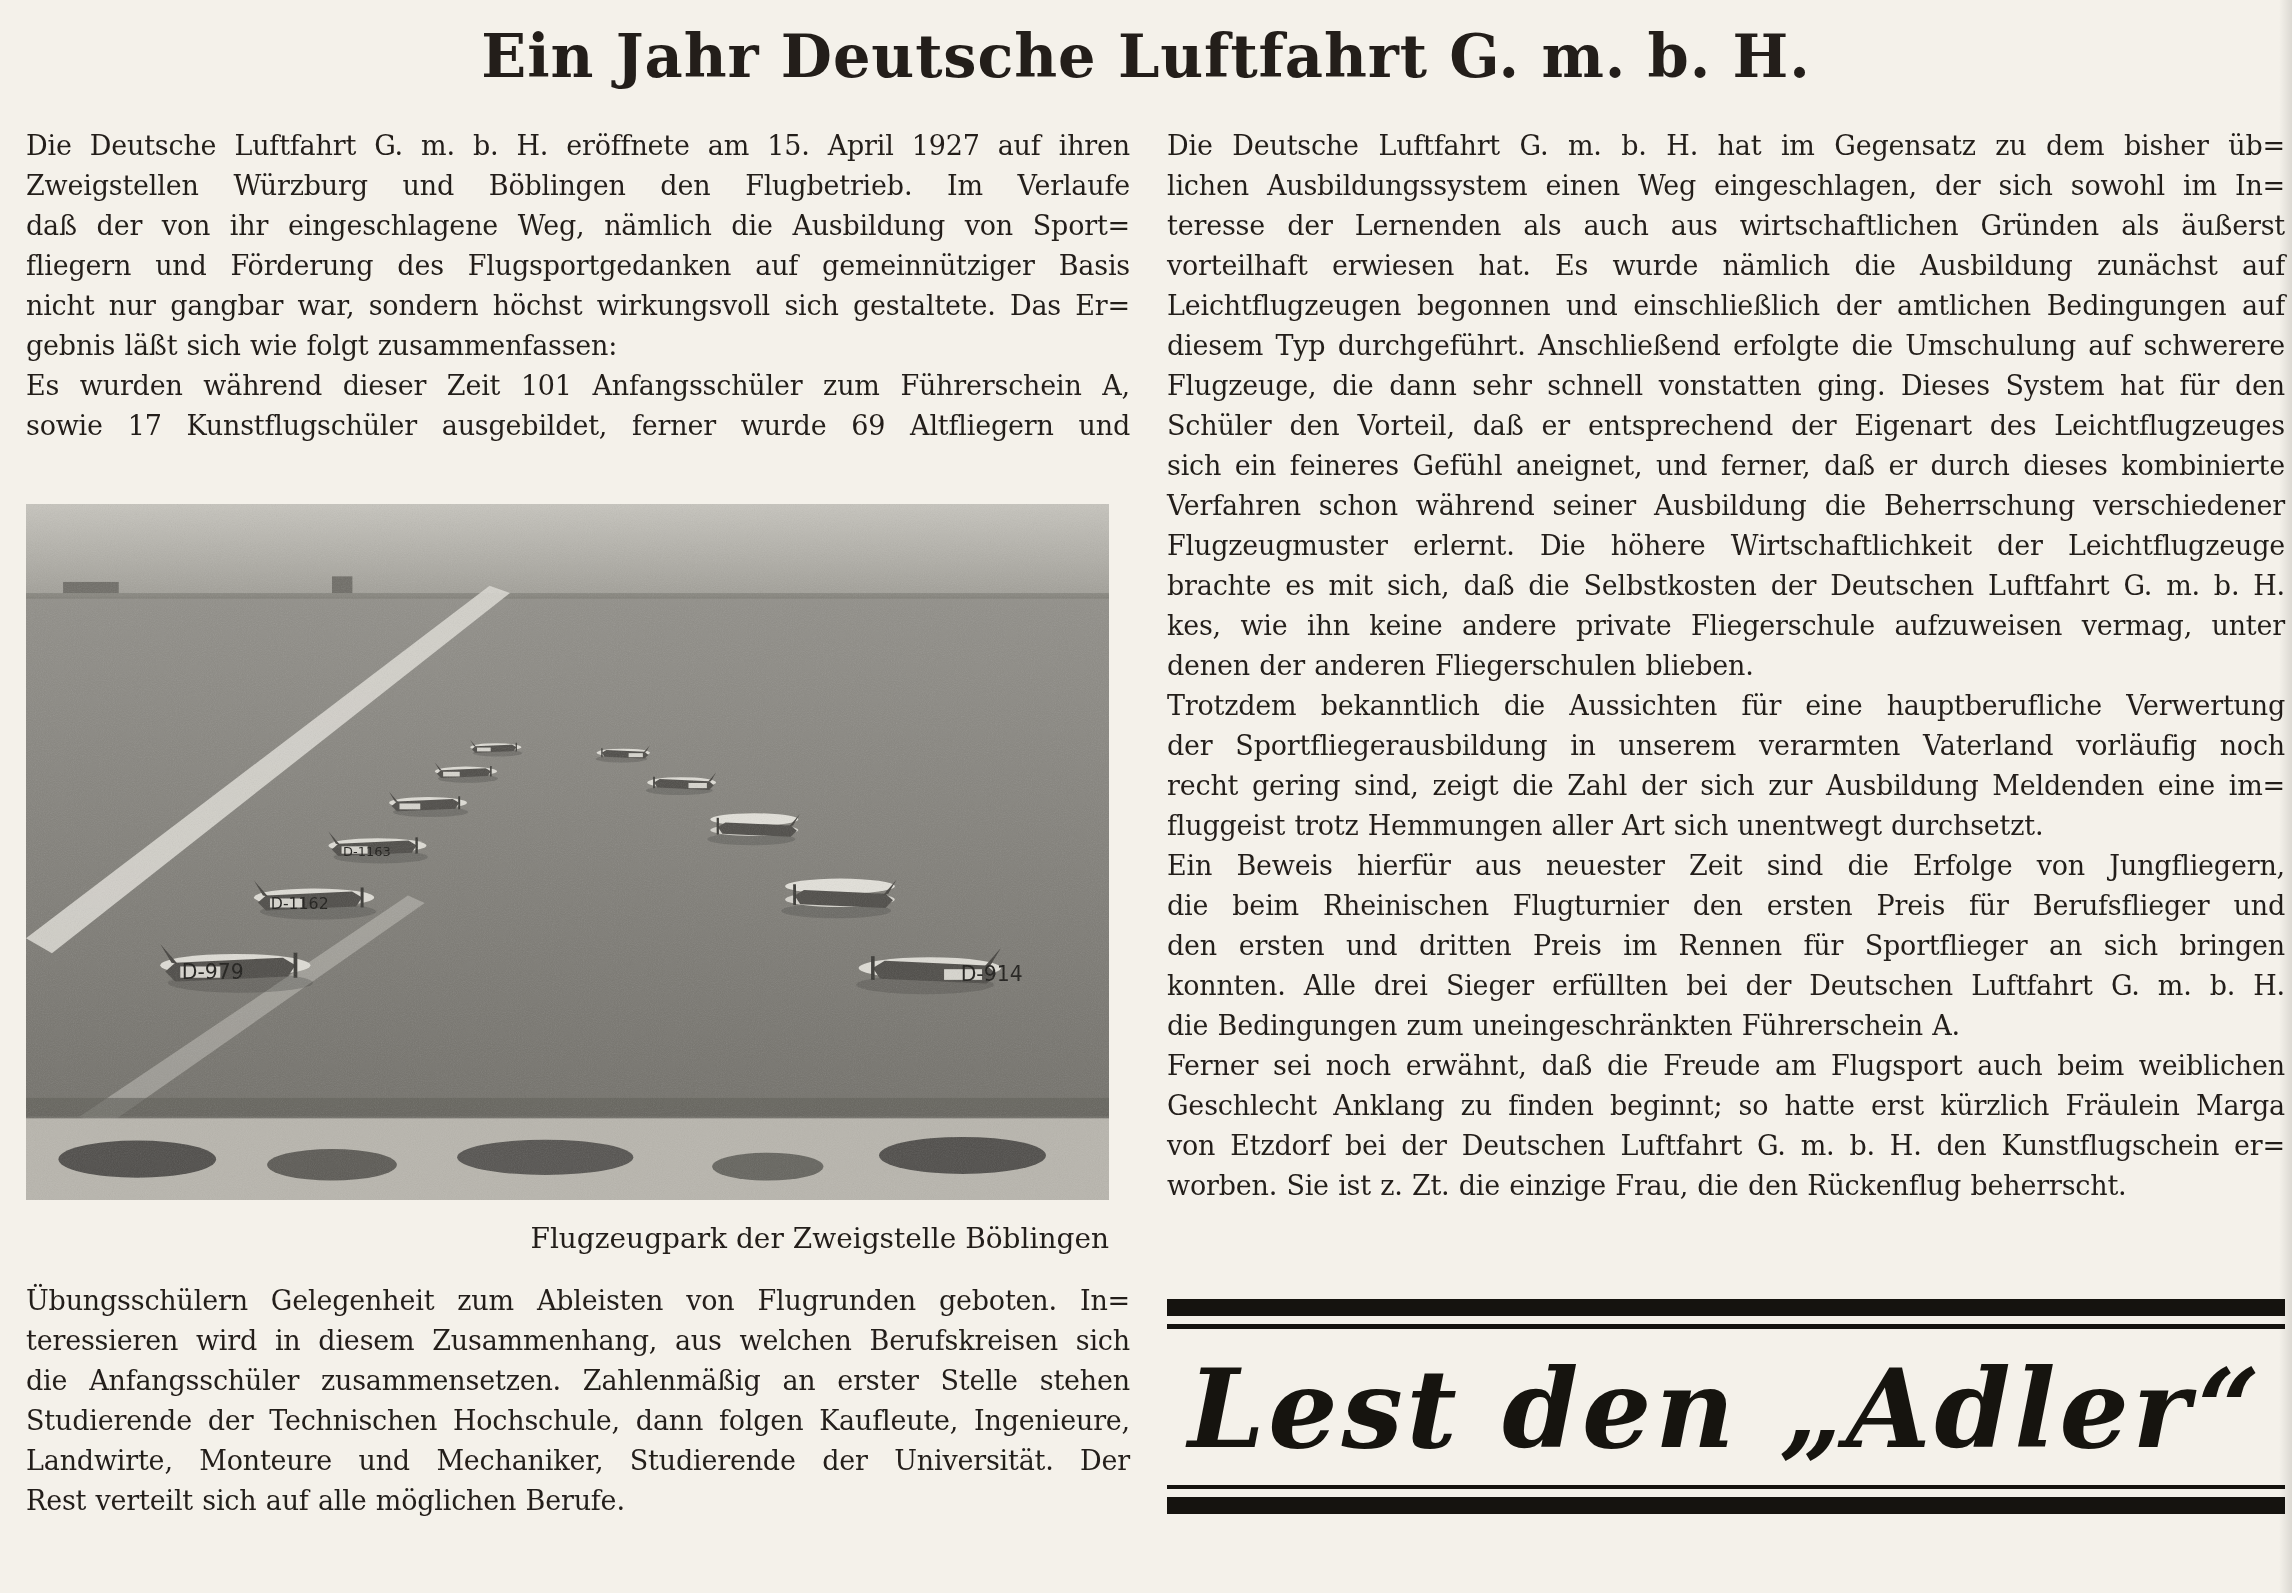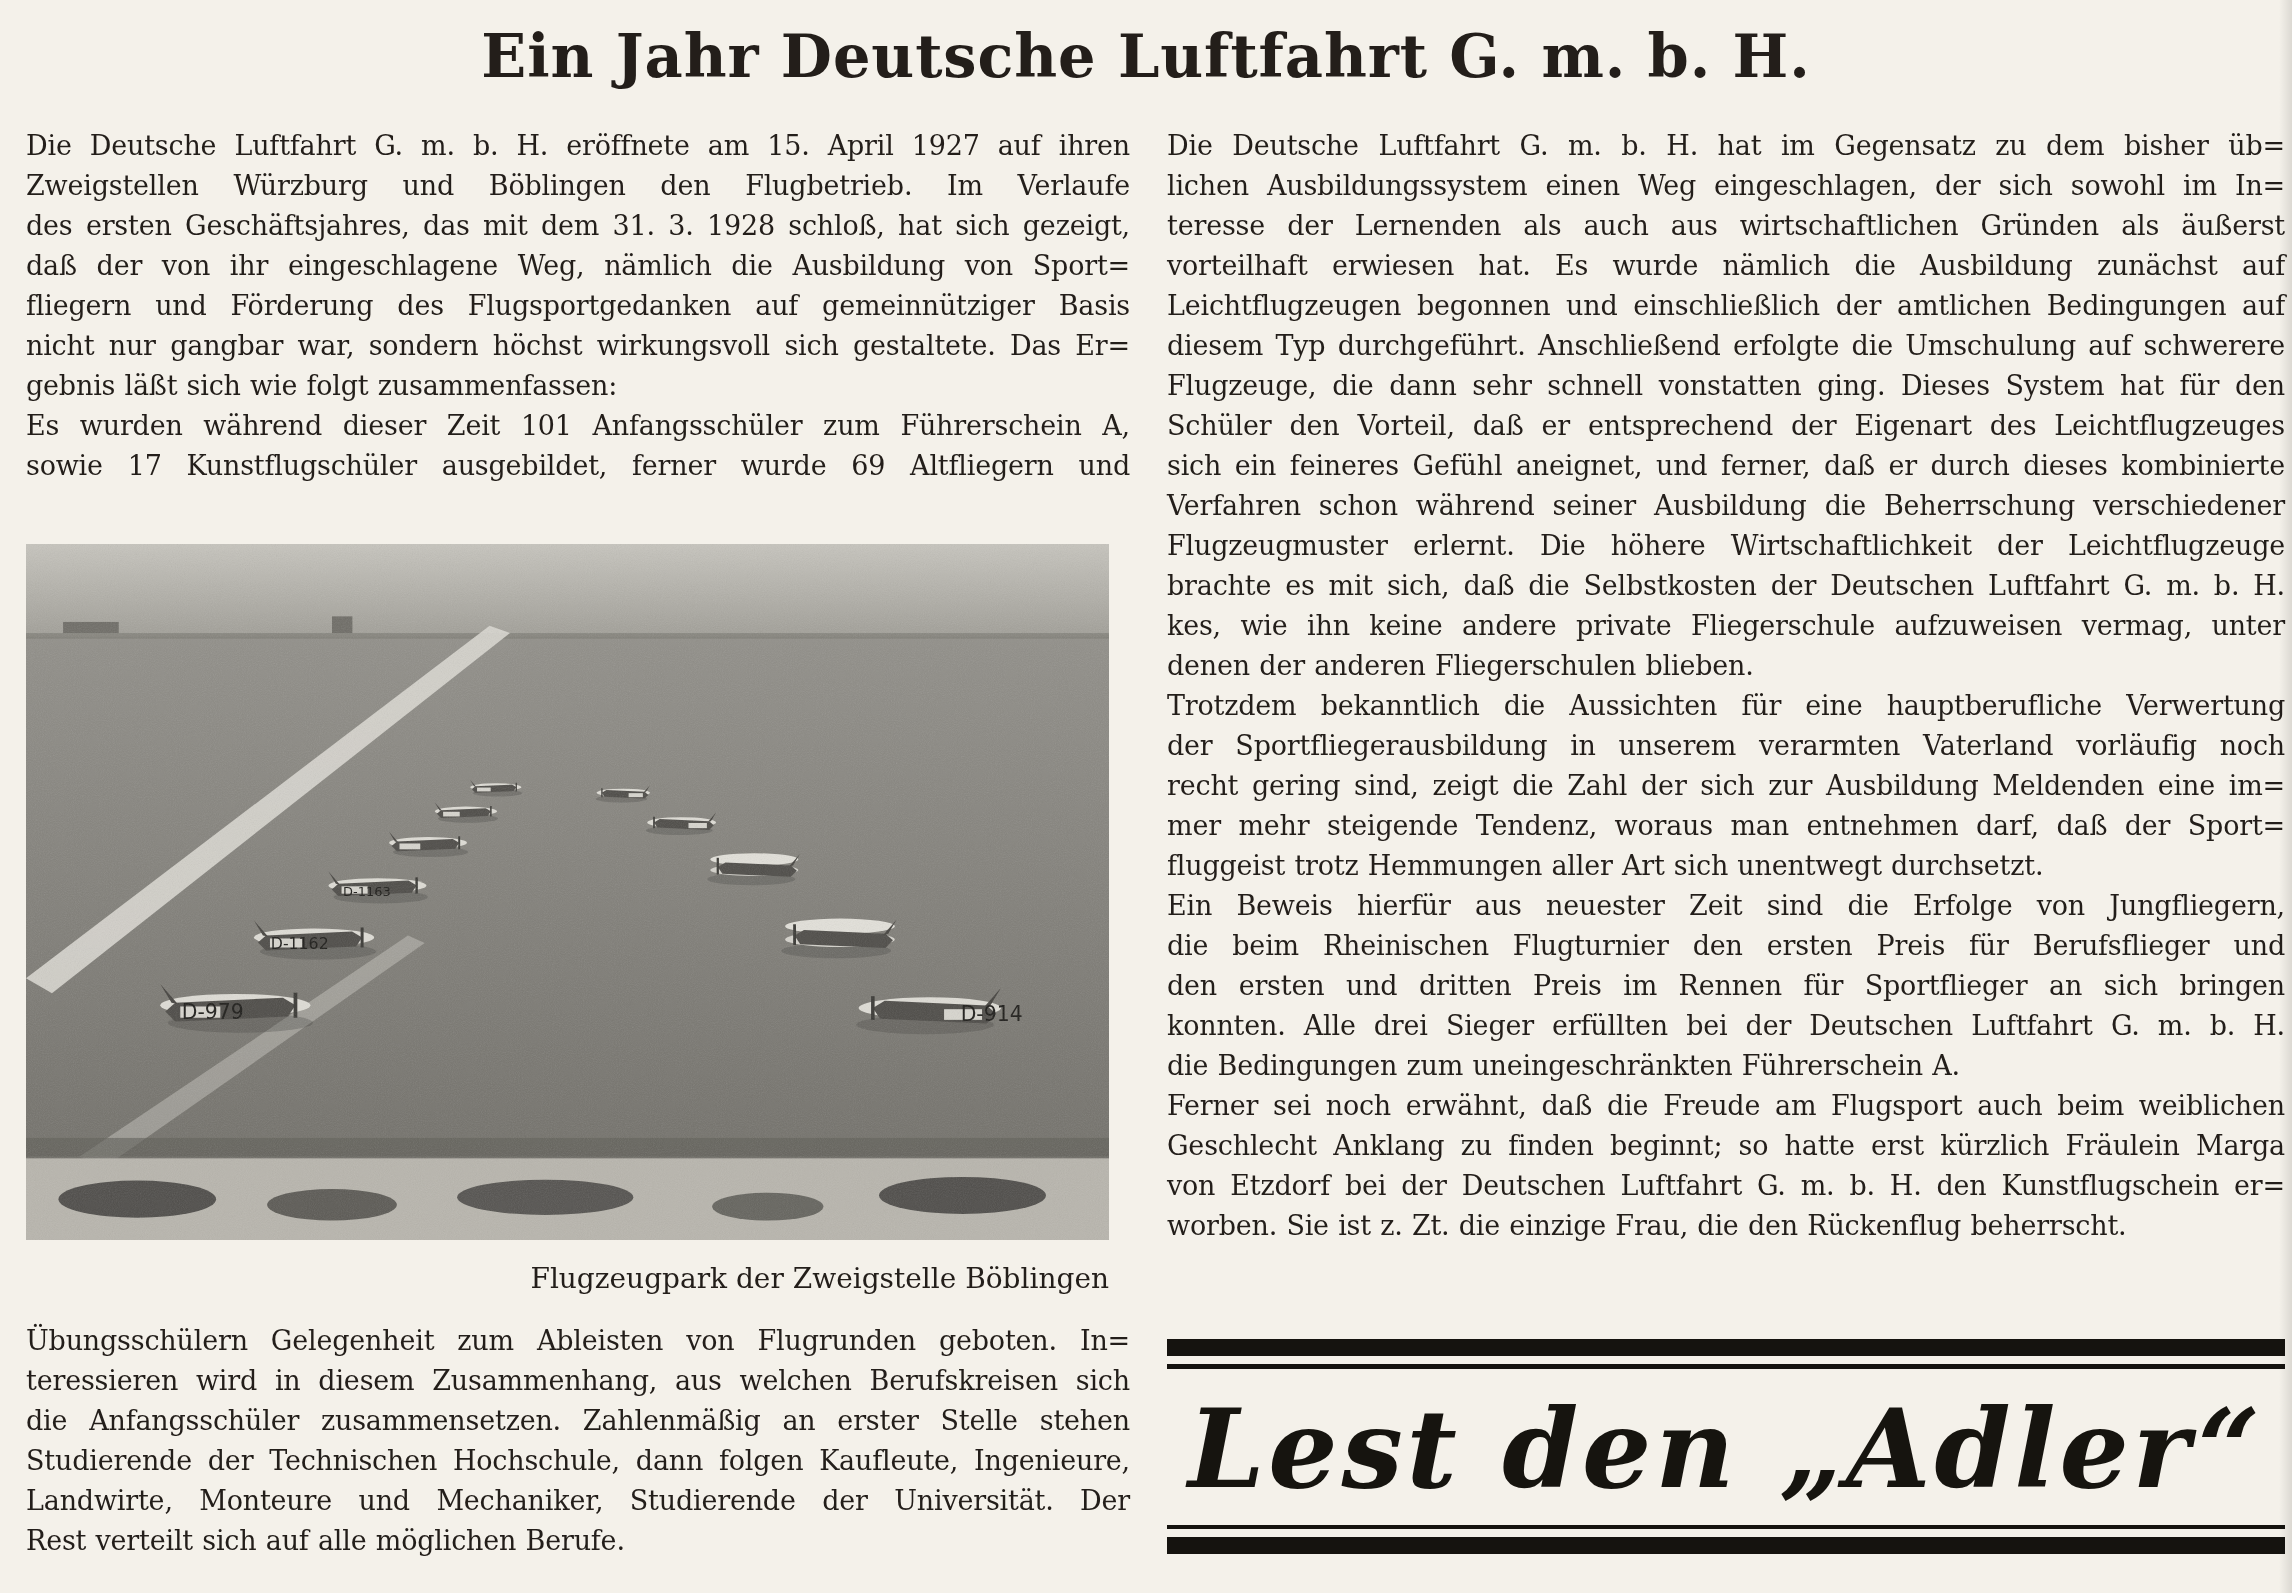--- a/index.html
+++ b/index.html
@@ -69,21 +69,20 @@
 
   <div class="title">Ein Jahr Deutsche Luftfahrt G. m. b. H.</div>
 
   <div class="columns">
 
     <div class="col col-left">
 
       <div>
           <div class="tline">Die Deutsche Luftfahrt G. m. b. H. eröffnete am 15. April 1927 auf ihren</div>
           <div class="tline">Zweigstellen Würzburg und Böblingen den Flugbetrieb. Im Verlaufe</div>
-          <div class="tline">des ersten Geschäftsjahres, das mit dem 31. 3. 1928 schloß, hat sich gezeigt,</div>
           <div class="tline">daß der von ihr eingeschlagene Weg, nämlich die Ausbildung von Sport=</div>
           <div class="tline">fliegern und Förderung des Flugsportgedanken auf gemeinnütziger Basis</div>
           <div class="tline">nicht nur gangbar war, sondern höchst wirkungsvoll sich gestaltete. Das Er=</div>
           <div class="tline end">gebnis läßt sich wie folgt zusammenfassen:</div>
           <div class="tline">Es wurden während dieser Zeit 101 Anfangsschüler zum Führerschein A,</div>
           <div class="tline">sowie 17 Kunstflugschüler ausgebildet, ferner wurde 69 Altfliegern und</div>
         </div>
 
       <div class="photo-wrap">
         <svg class="photo" viewBox="0 0 1168 750" preserveAspectRatio="none" role="img" style="font-size:29px">
@@ -181,21 +180,20 @@
           <div class="tline">Schüler den Vorteil, daß er entsprechend der Eigenart des Leichtflugzeuges</div>
           <div class="tline">sich ein feineres Gefühl aneignet, und ferner, daß er durch dieses kombinierte</div>
           <div class="tline">Verfahren schon während seiner Ausbildung die Beherrschung verschiedener</div>
           <div class="tline">Flugzeugmuster erlernt. Die höhere Wirtschaftlichkeit der Leichtflugzeuge</div>
           <div class="tline">brachte es mit sich, daß die Selbstkosten der Deutschen Luftfahrt G. m. b. H.</div>
           <div class="tline">kes, wie ihn keine andere private Fliegerschule aufzuweisen vermag, unter</div>
           <div class="tline end">denen der anderen Fliegerschulen blieben.</div>
           <div class="tline">Trotzdem bekanntlich die Aussichten für eine hauptberufliche Verwertung</div>
           <div class="tline">der Sportfliegerausbildung in unserem verarmten Vaterland vorläufig noch</div>
           <div class="tline">recht gering sind, zeigt die Zahl der sich zur Ausbildung Meldenden eine im=</div>
-          <div class="tline">mer mehr steigende Tendenz, woraus man entnehmen darf, daß der Sport=</div>
           <div class="tline end">fluggeist trotz Hemmungen aller Art sich unentwegt durchsetzt.</div>
           <div class="tline">Ein Beweis hierfür aus neuester Zeit sind die Erfolge von Jungfliegern,</div>
           <div class="tline">die beim Rheinischen Flugturnier den ersten Preis für Berufsflieger und</div>
           <div class="tline">den ersten und dritten Preis im Rennen für Sportflieger an sich bringen</div>
           <div class="tline">konnten. Alle drei Sieger erfüllten bei der Deutschen Luftfahrt G. m. b. H.</div>
           <div class="tline end">die Bedingungen zum uneingeschränkten Führerschein A.</div>
           <div class="tline">Ferner sei noch erwähnt, daß die Freude am Flugsport auch beim weiblichen</div>
           <div class="tline">Geschlecht Anklang zu finden beginnt; so hatte erst kürzlich Fräulein Marga</div>
           <div class="tline">von Etzdorf bei der Deutschen Luftfahrt G. m. b. H. den Kunstflugschein er=</div>
           <div class="tline end">worben. Sie ist z. Zt. die einzige Frau, die den Rückenflug beherrscht.</div>

